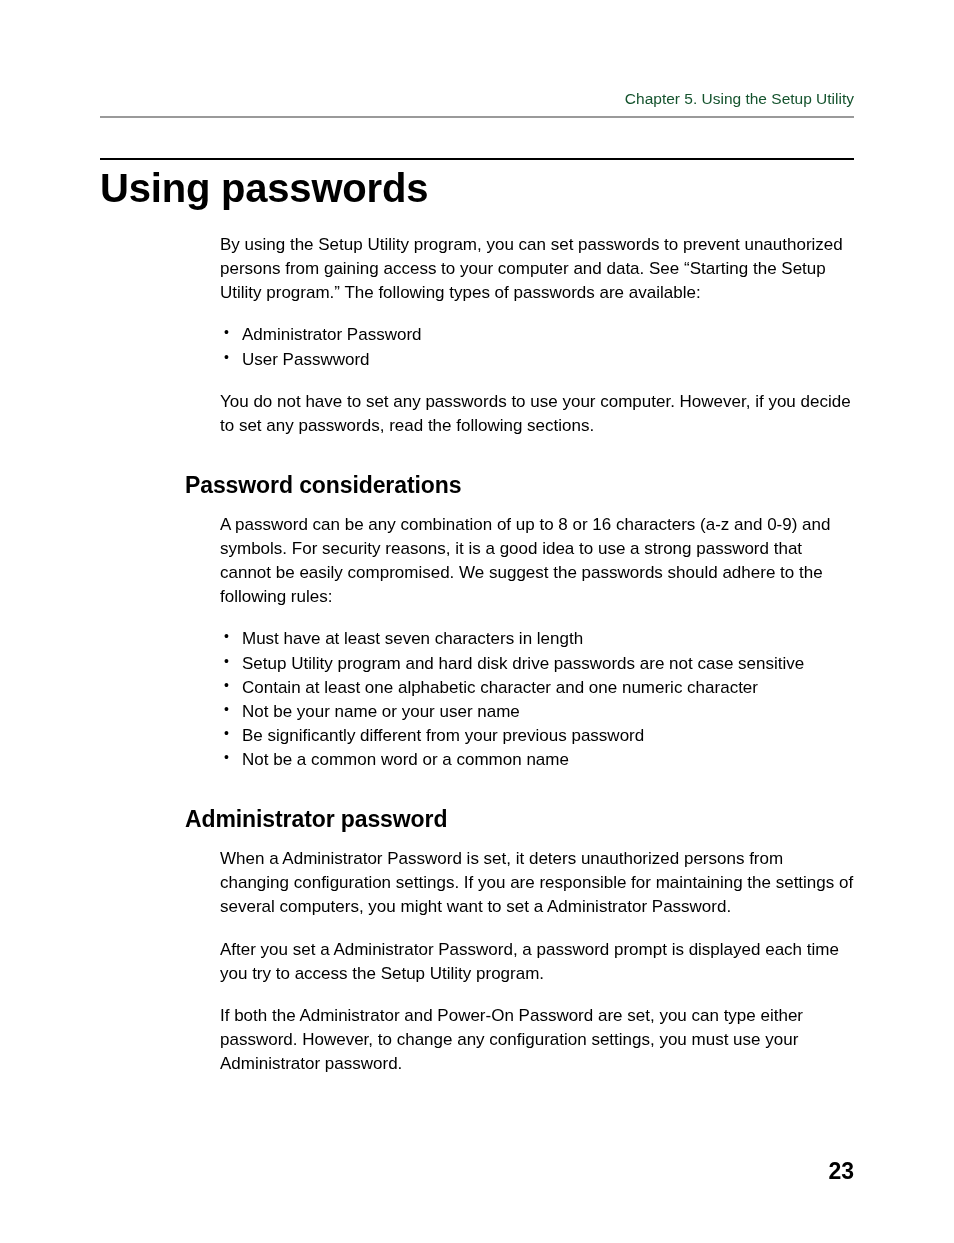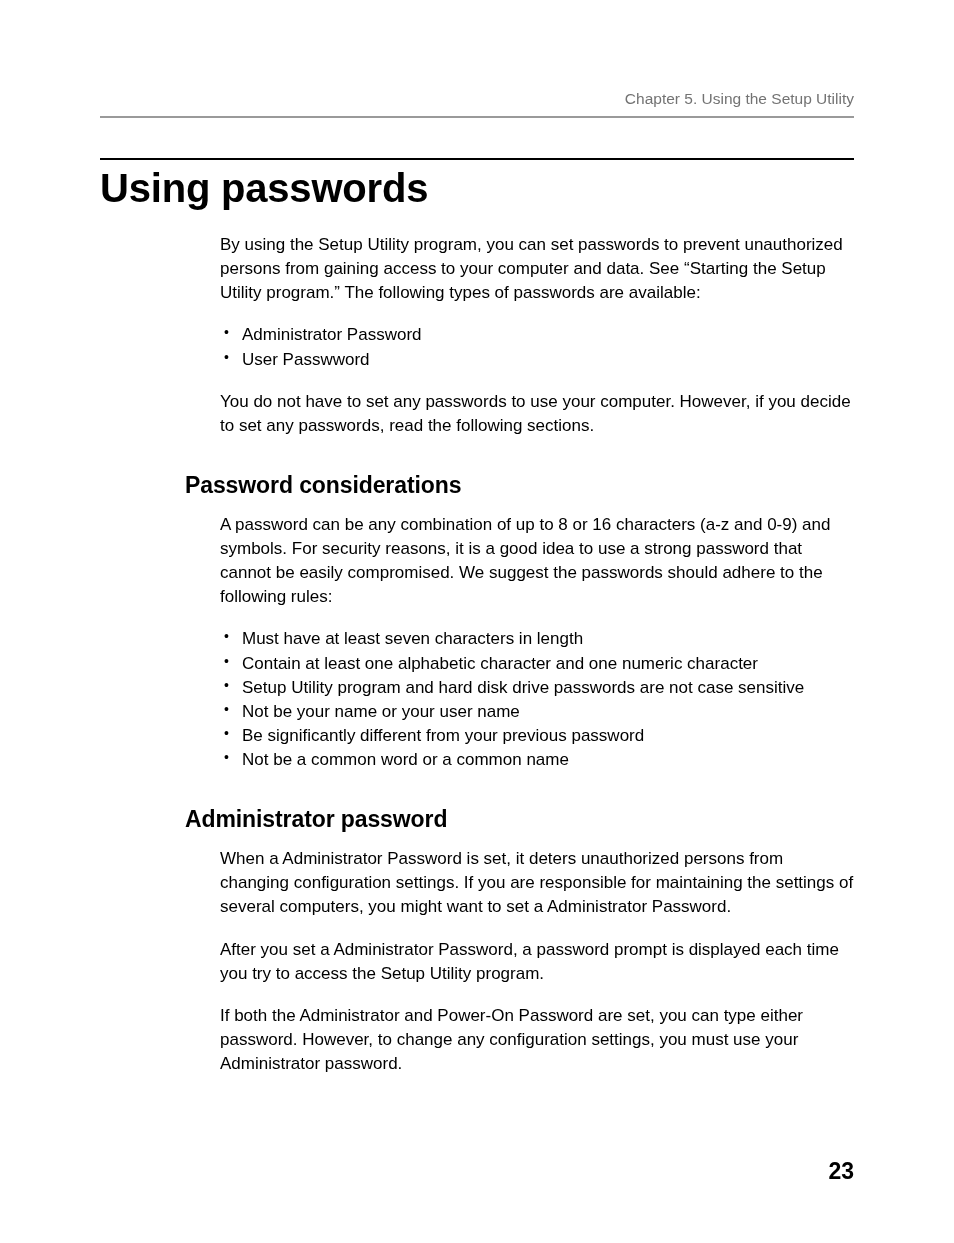--- a/index.html
+++ b/index.html
@@ -13,21 +13,21 @@
   }
   .page {
     position: absolute;
     left: 100px;
     right: 100px;
     top: 90px;
   }
   .running-header {
     text-align: right;
     font-size: 15.5px;
-    color: #737373;
+    color: #14532d;
     margin-bottom: 8px;
   }
   .header-rule {
     border: none;
     border-top: 2px solid #9a9a9a;
     margin-bottom: 40px;
   }
   .section-rule {
     border: none;
     border-top: 2.5px solid #000;
@@ -98,22 +98,22 @@
       <li>User Passwword</li>
     </ul>
     <p>You do not have to set any passwords to use your computer. However, if you decide to set any passwords, read the following sections.</p>
   </div>
 
   <h2>Password considerations</h2>
   <div class="body-block">
     <p>A password can be any combination of up to 8 or 16 characters (a-z and 0-9) and symbols. For security reasons, it is a good idea to use a strong password that cannot be easily compromised. We suggest the passwords should adhere to the following rules:</p>
     <ul class="bullets">
       <li>Must have at least seven characters in length</li>
+      <li>Setup Utility program and hard disk drive passwords are not case sensitive</li>
       <li>Contain at least one alphabetic character and one numeric character</li>
-      <li>Setup Utility program and hard disk drive passwords are not case sensitive</li>
       <li>Not be your name or your user name</li>
       <li>Be significantly different from your previous password</li>
       <li>Not be a common word or a common name</li>
     </ul>
   </div>
 
   <h2>Administrator password</h2>
   <div class="body-block">
     <p>When a Administrator Password is set, it deters unauthorized persons from changing configuration settings. If you are responsible for maintaining the settings of several computers, you might want to set a Administrator Password.</p>
     <p>After you set a Administrator Password, a password prompt is displayed each time you try to access the Setup Utility program.</p>

